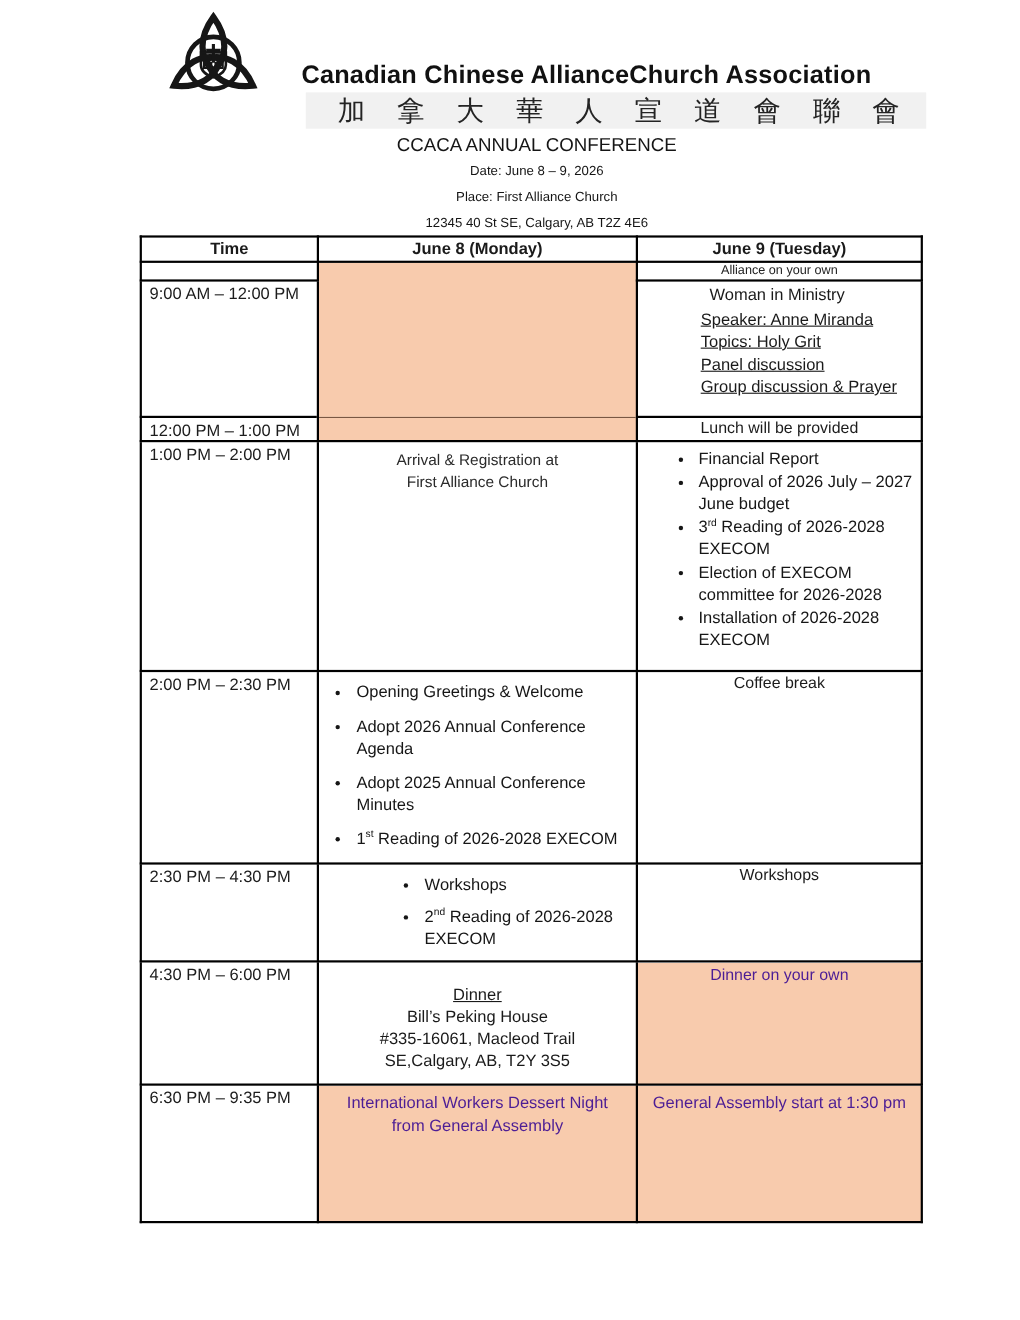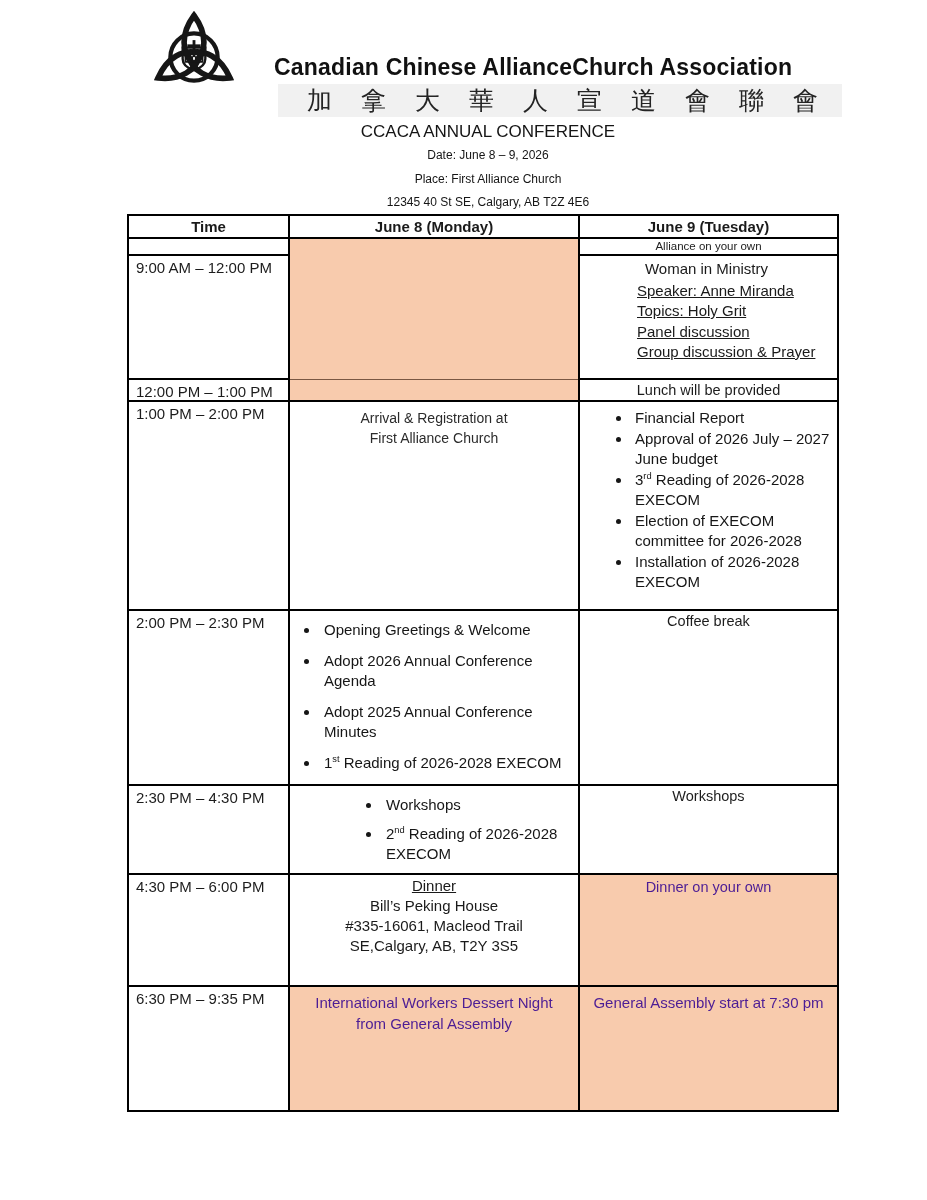--- a/index.html
+++ b/index.html
@@ -151,21 +151,21 @@
 
   ul.j8-bullets-indent {
     margin: 9px 0 0;
     padding-left: 92px;
     font-size: 15px;
     line-height: 20px;
     color: #161616;
   }
   ul.j8-bullets-indent li { padding-left: 4px; margin-bottom: 9px; }
 
-  td.dinner-j8 { text-align: center; font-size: 15px; line-height: 20px; padding-top: 1px; }
+  td.dinner-j8 { text-align: center; font-size: 15px; line-height: 20px; padding-top: 20px; }
   .dinner-heading { text-decoration: underline; }
 
   td.evening-cell {
     text-align: center;
     font-size: 15px;
     line-height: 21px;
     padding-top: 5px;
   }
   td.dinner-own {
     text-align: center;
@@ -303,18 +303,18 @@
     </tr>
 
     <tr class="r-evening">
       <td class="time-cell">6:30 PM – 9:35 PM</td>
       <td class="peach peach-text evening-cell">
         <div>
               <div>International Workers Dessert Night</div>
               <div>from General Assembly</div>
             </div>
       </td>
-      <td class="peach peach-text evening-cell">General Assembly start at 7:30 pm</td>
+      <td class="peach peach-text evening-cell">General Assembly start at 1:30 pm</td>
     </tr>
   </tbody>
     </table>
 
 </div>
 
 </body></html>

